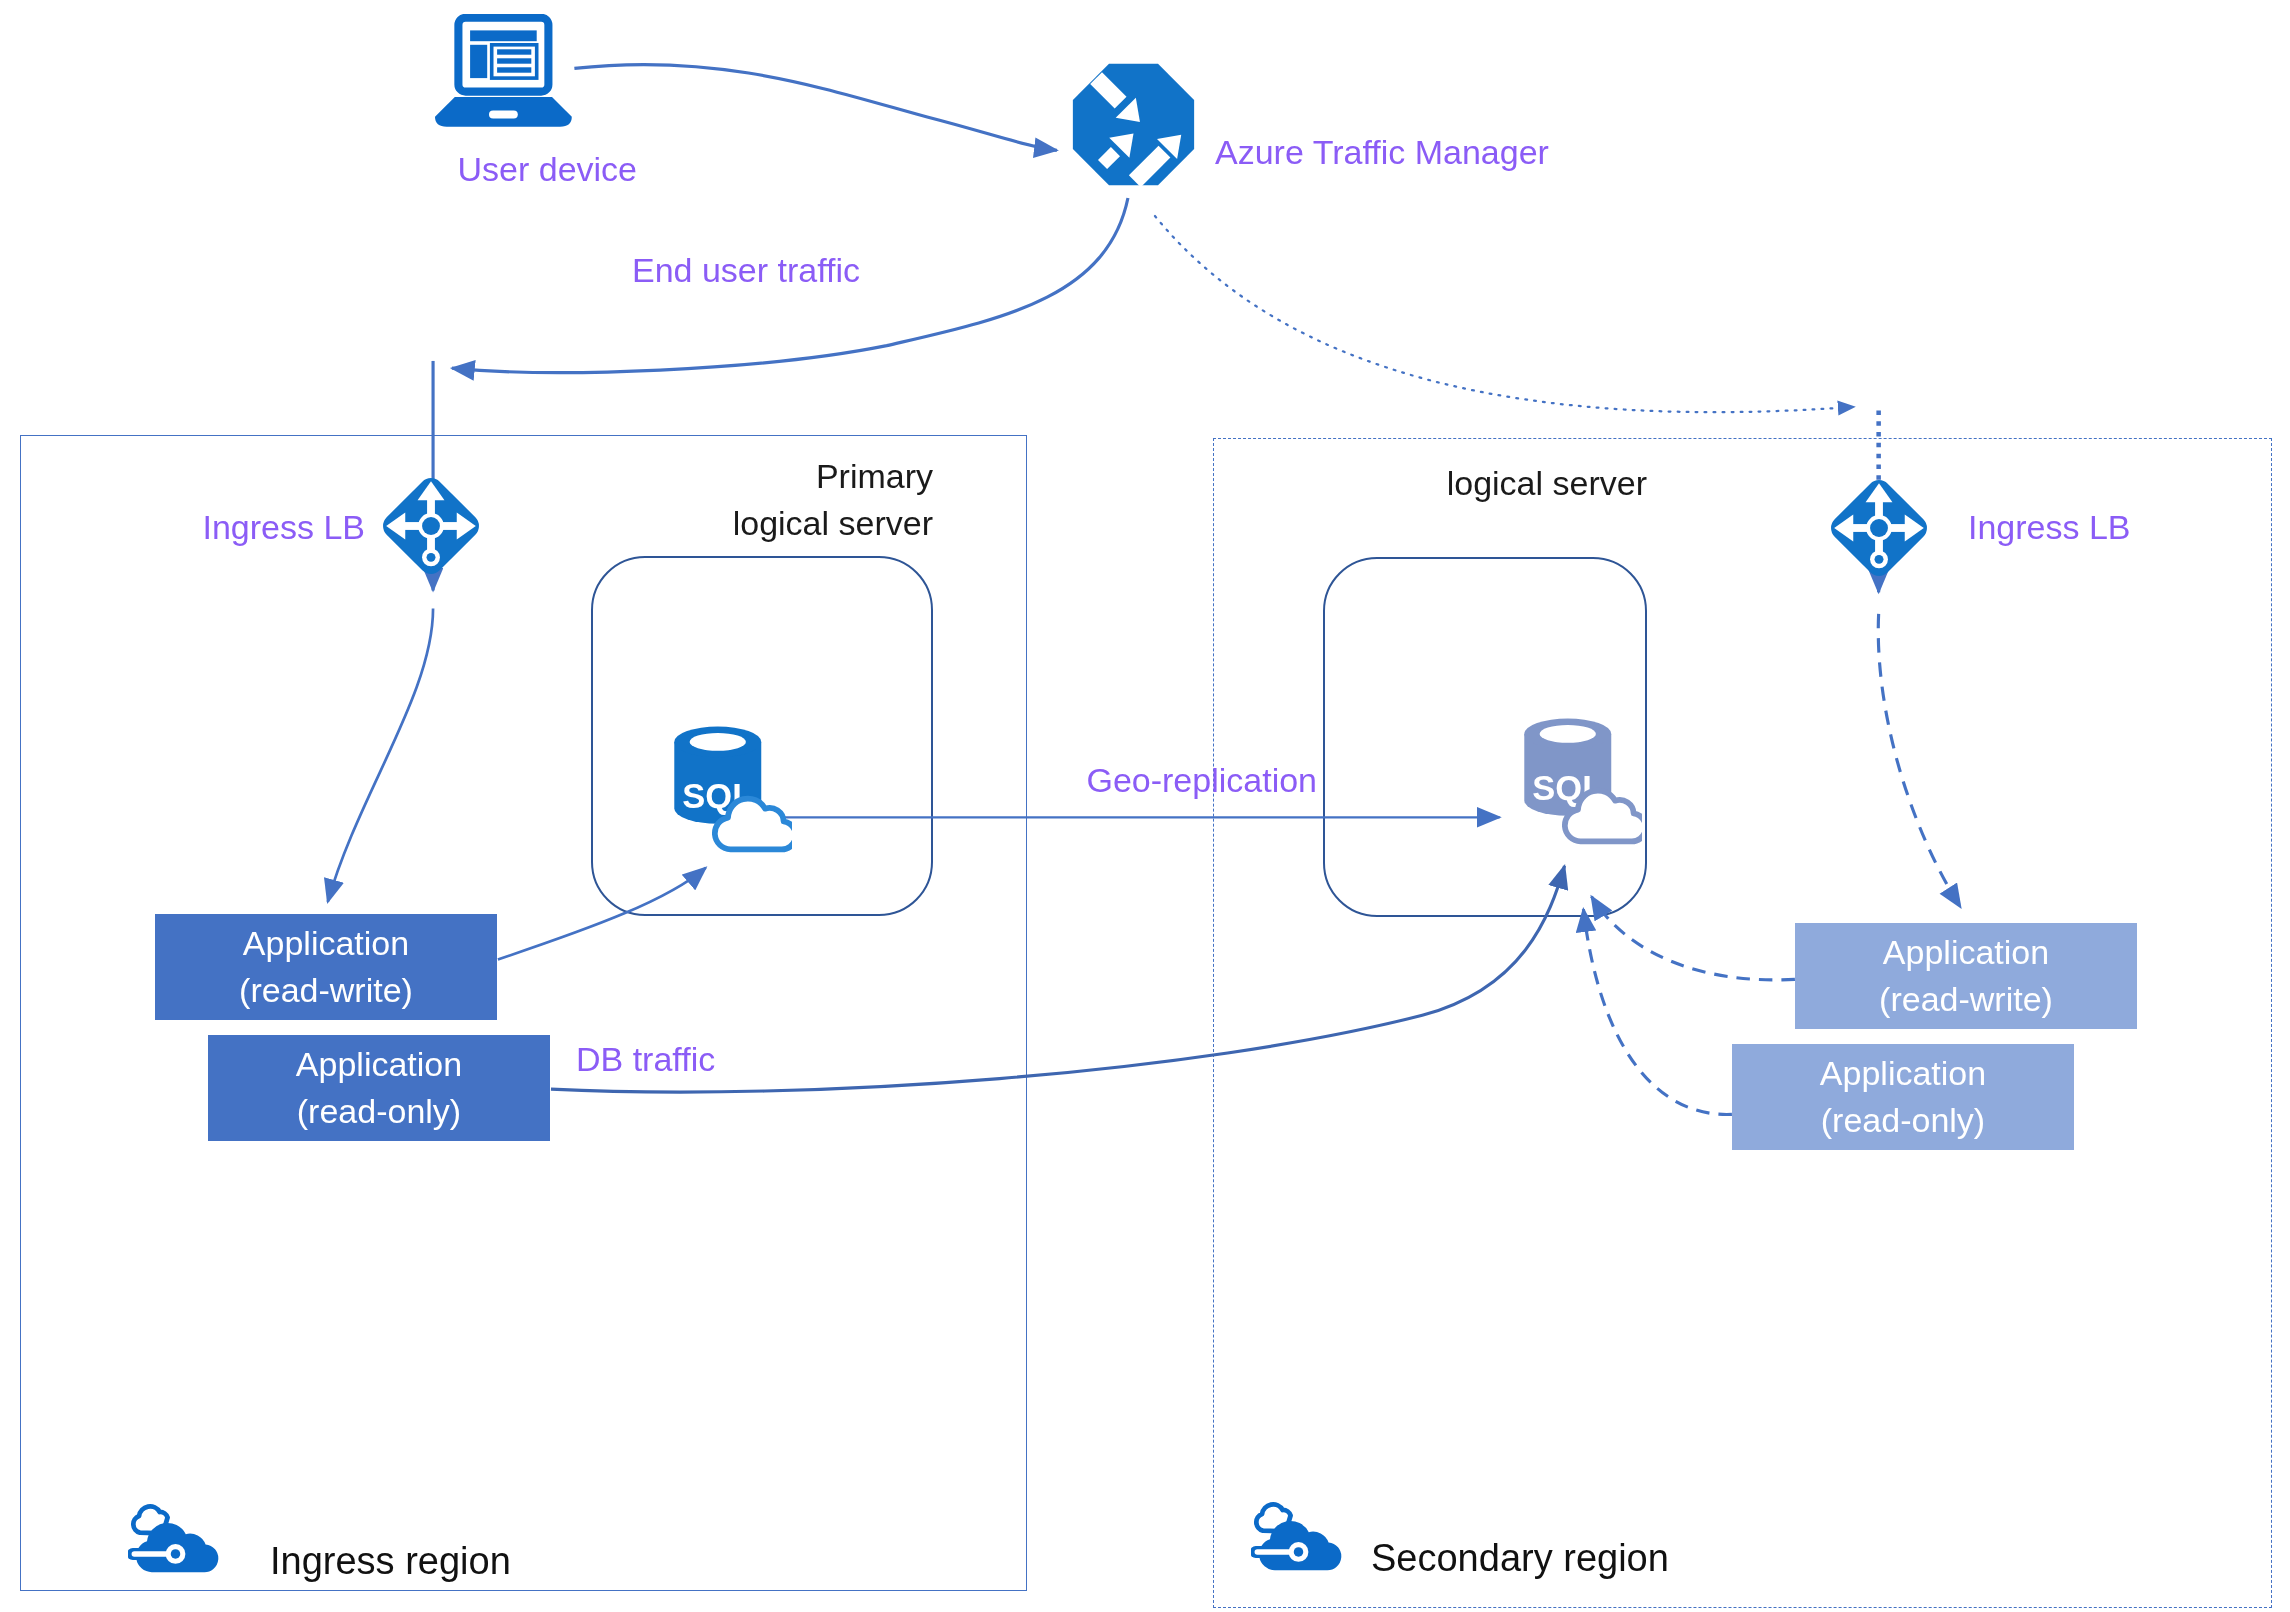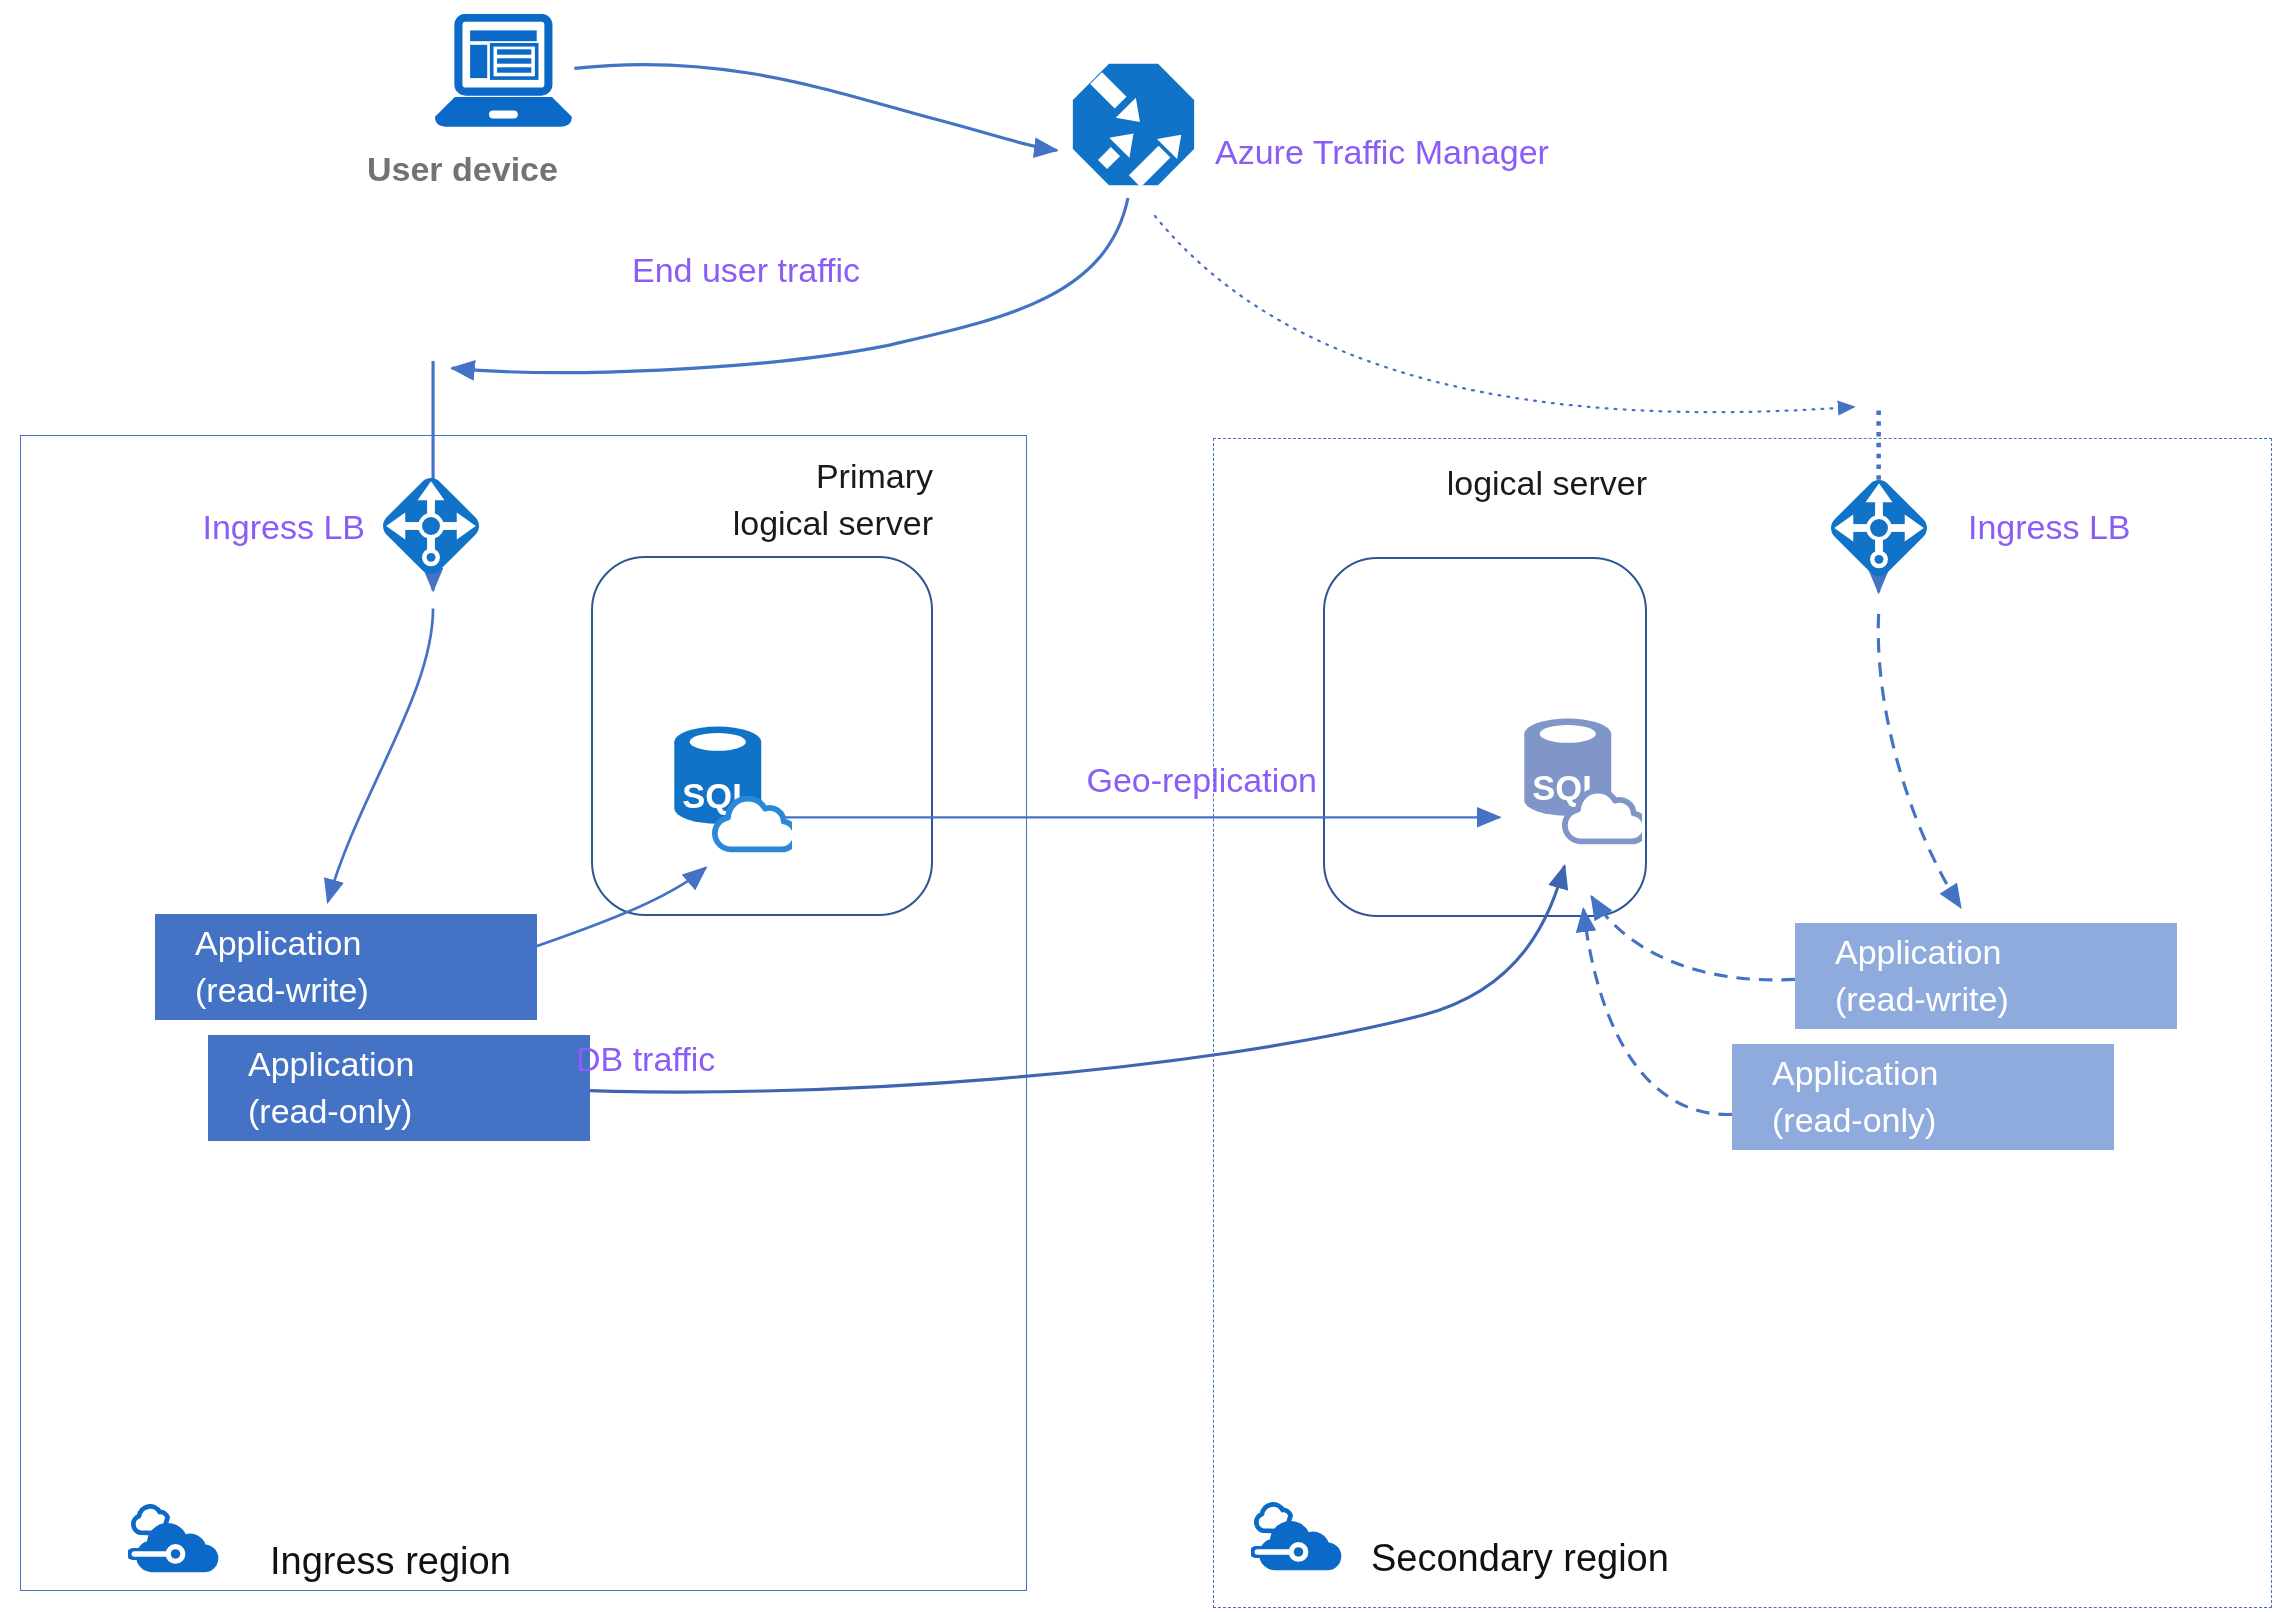--- a/index.html
+++ b/index.html
@@ -10,30 +10,30 @@
   
   .region{position:absolute;box-sizing:border-box;z-index:2;background:transparent;}
   #primary-region{left:20px;top:435px;width:1007px;height:1156px;border:1.8px solid #4472C4;}
   #secondary-region{left:1213px;top:438px;width:1059px;height:1170px;border:1.8px dashed #4472C4;}
   
   .server-box{position:absolute;box-sizing:border-box;border:2.7px solid #2E5596;border-radius:54px;z-index:3;background:transparent;}
   #primary-server-box{left:591px;top:556px;width:342px;height:360px;}
   #secondary-server-box{left:1323px;top:557px;width:324px;height:360px;}
   
   .app-box{position:absolute;z-index:6;color:#ffffff;font-size:34px;line-height:47px;
-    display:flex;flex-direction:column;justify-content:center;padding-left:40px;}
+    text-align:center;display:flex;flex-direction:column;justify-content:center;}
   .app-primary{background:#4472C4;}
   .app-secondary{background:#8FAADC;}
   #p-app-rw{left:155px;top:914px;width:342px;height:106px;}
   #p-app-ro{left:208px;top:1035px;width:342px;height:106px;}
   #s-app-rw{left:1795px;top:923px;width:342px;height:106px;}
   #s-app-ro{left:1732px;top:1044px;width:342px;height:106px;}
   
   .lbl{position:absolute;z-index:8;color:#8b5cf6;font-size:34px;line-height:41px;white-space:nowrap;}
-  #label-user-device{left:367px;top:149px;width:270px;text-align:left;color:#737373;font-weight:700;}
+  #label-user-device{left:367px;top:149px;width:270px;text-align:right;color:#8b5cf6;font-weight:400;}
   #label-tm{left:1215px;top:132px;}
   #label-end-user{left:632px;top:250px;width:360px;text-align:left;}
   #label-p-lb{left:140px;top:507px;width:225px;text-align:right;}
   #label-s-lb{left:1968px;top:507px;width:288px;text-align:left;}
   .server-label{position:absolute;z-index:8;color:#1a1a1a;font-size:34px;line-height:47px;text-align:right;}
   #p-server-label{left:591px;top:453px;width:342px;}
   #s-server-label{left:1323px;top:460px;width:324px;}
   #label-georep{left:957px;top:760px;width:360px;text-align:right;}
   #label-dbtraffic{left:576px;top:1039px;width:180px;text-align:left;}
   .region-label{position:absolute;z-index:8;color:#111111;font-size:38px;white-space:nowrap;}

